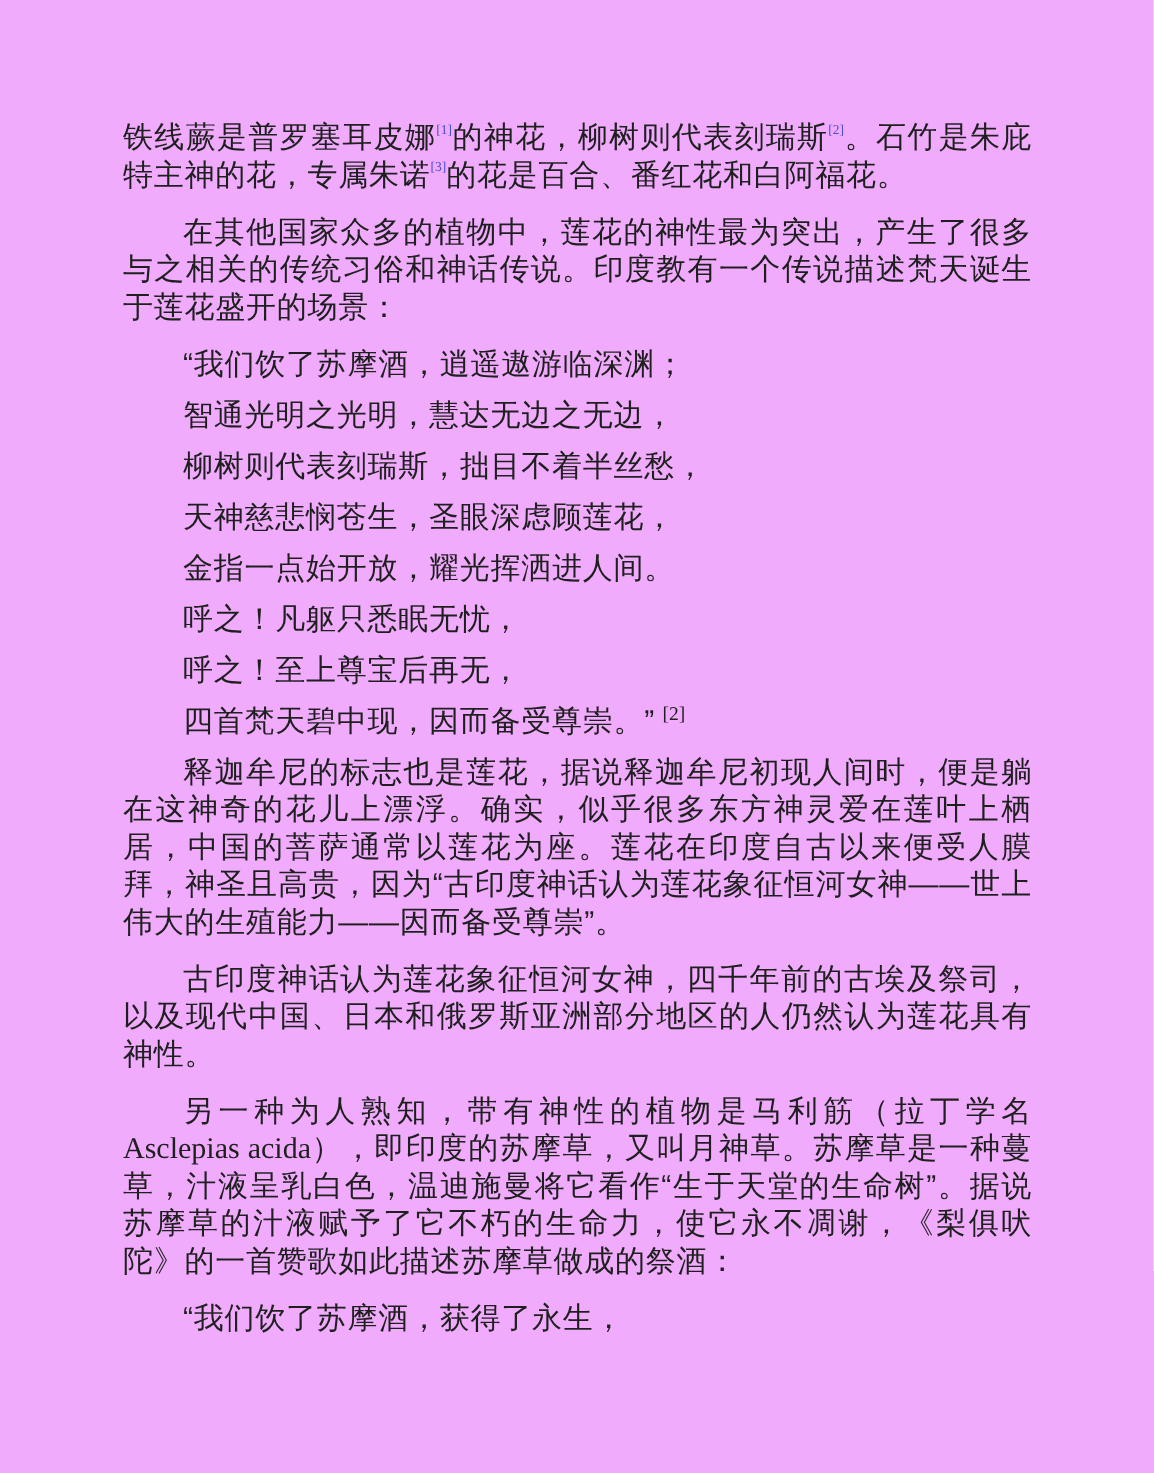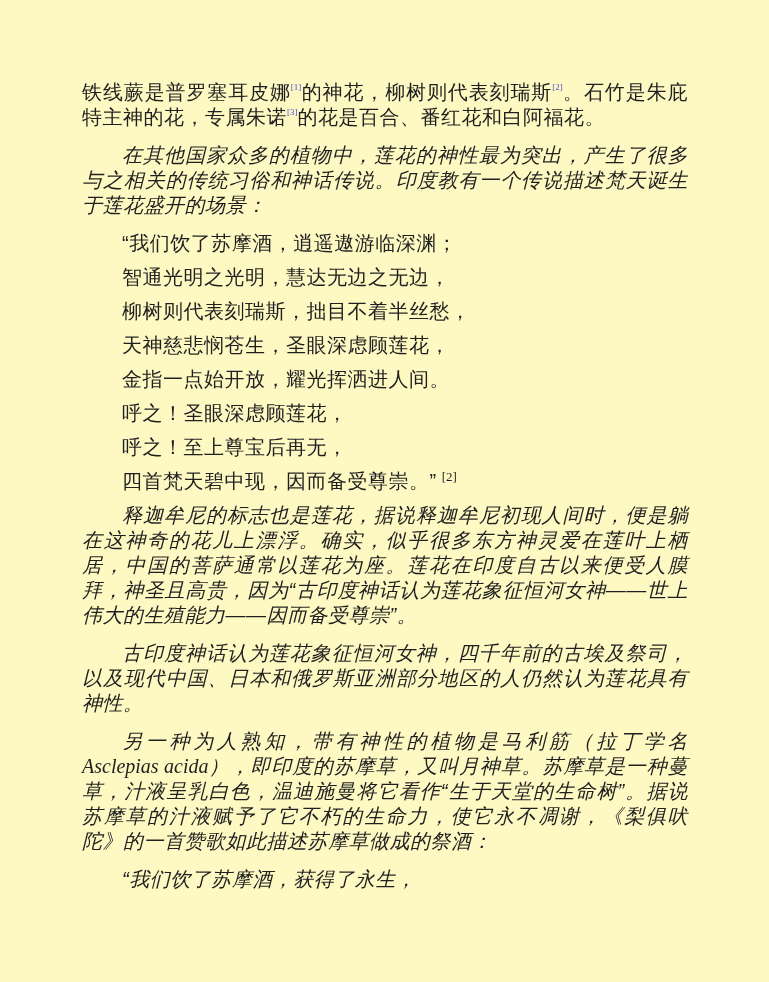--- a/index.html
+++ b/index.html
@@ -6,36 +6,36 @@
     body {
       width: 769px;
       height: 982px;
       background: #ffffff;
       font-family: "Liberation Sans", "DejaVu Sans", sans-serif;
     }
     .page {
       position: relative;
       width: 769px;
       height: 982px;
-      background: #fef9c3;
+      background: #f0abfc;
       overflow: hidden;
     }
     .content {
       position: absolute;
       top: 80px;
       left: 82px;
       width: 606px;
       color: #1f1f1f;
       font-size: 20px;
       line-height: 25px;
       text-align: justify;
       letter-spacing: 0.5px;
     }
     .content p { margin: 0 0 13px 0; }
-    .content p.indent { text-indent: 2em; font-style: italic; }
+    .content p.indent { text-indent: 2em; }
     .poem p { text-indent: 2em; margin: 0 0 9px 0; }
     .poem { margin-bottom: 4px; }
     sup.link-ref {
       font-family: "Liberation Serif", serif;
       font-size: 9px;
       line-height: 0;
       color: #4b4bd8;
       vertical-align: 9px;
       letter-spacing: 0;
       cursor: pointer;
@@ -70,21 +70,21 @@
     <p><span>铁线蕨是普罗塞耳皮娜</span><sup class="link-ref">[1]</sup><span>的神花，柳树则代表刻瑞斯</span><sup class="link-ref">[2]</sup><span>。石竹是朱庇特主神的花，专属朱诺</span><sup class="link-ref">[3]</sup><span>的花是百合、番红花和白阿福花。</span></p>
 
     <p class="indent">在其他国家众多的植物中，莲花的神性最为突出，产生了很多与之相关的传统习俗和神话传说。印度教有一个传说描述梵天诞生于莲花盛开的场景：</p>
 
     <div class="poem">
       <p>“我们饮了苏摩酒，逍遥遨游临深渊；</p>
       <p>智通光明之光明，慧达无边之无边，</p>
       <p>柳树则代表刻瑞斯，拙目不着半丝愁，</p>
       <p>天神慈悲悯苍生，圣眼深虑顾莲花，</p>
       <p>金指一点始开放，耀光挥洒进人间。</p>
-      <p>呼之！圣眼深虑顾莲花，</p>
+      <p>呼之！凡躯只悉眠无忧，</p>
       <p>呼之！至上尊宝后再无，</p>
       <p><span>四首梵天碧中现，因而备受尊崇。”</span><span class="end-ref">[2]</span></p>
     </div>
 
     <p class="indent">释迦牟尼的标志也是莲花，据说释迦牟尼初现人间时，便是躺在这神奇的花儿上漂浮。确实，似乎很多东方神灵爱在莲叶上栖居，中国的菩萨通常以莲花为座。莲花在印度自古以来便受人膜拜，神圣且高贵，因为“古印度神话认为莲花象征恒河女神——世上伟大的生殖能力——因而备受尊崇”。</p>
 
     <p class="indent">古印度神话认为莲花象征恒河女神，四千年前的古埃及祭司，以及现代中国、日本和俄罗斯亚洲部分地区的人仍然认为莲花具有神性。</p>
 
     <p class="indent"><span>另一种为人熟知，带有神性的植物是马利筋（拉丁学名</span><span class="latin">Asclepias acida</span><span>），即印度的苏摩草，又叫月神草。苏摩草是一种蔓草，汁液呈乳白色，温迪施曼将它看作“生于天堂的生命树”。据说苏摩草的汁液赋予了它不朽的生命力，使它永不凋谢，《梨俱吠陀》的一首赞歌如此描述苏摩草做成的祭酒：</span></p>
 

